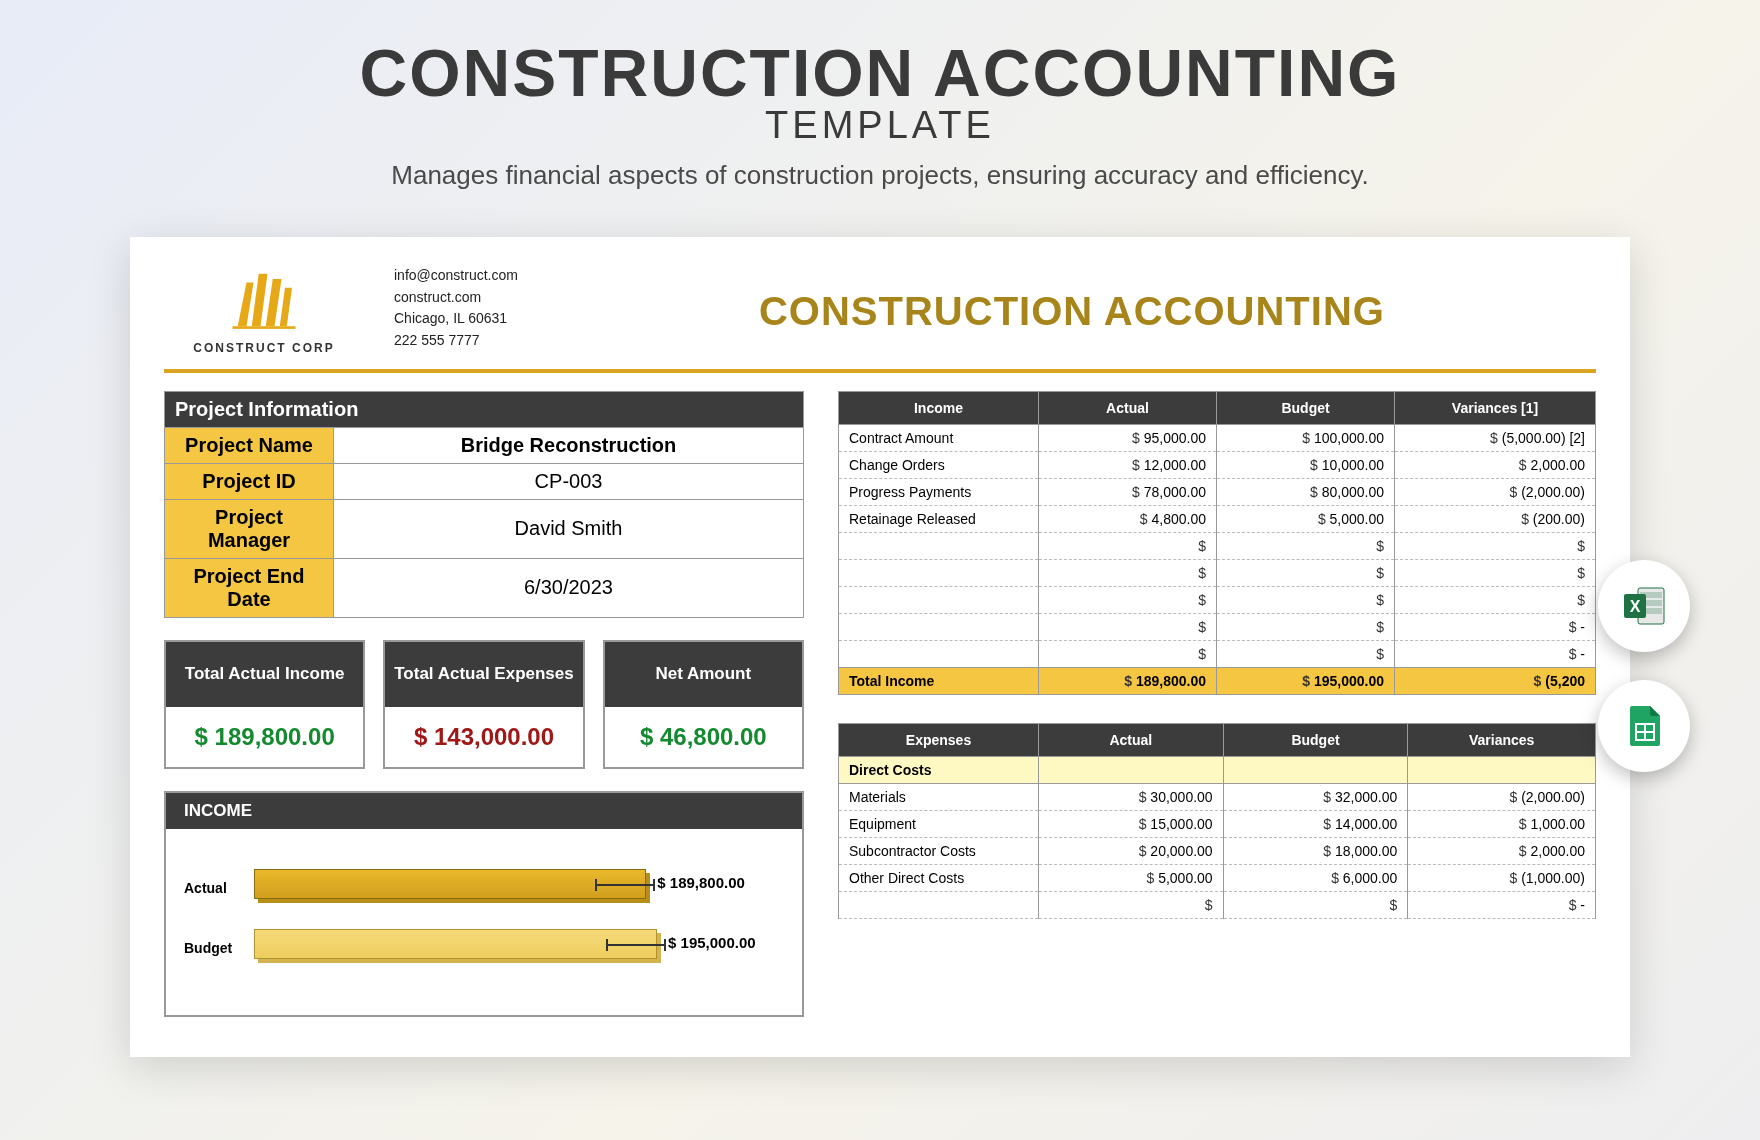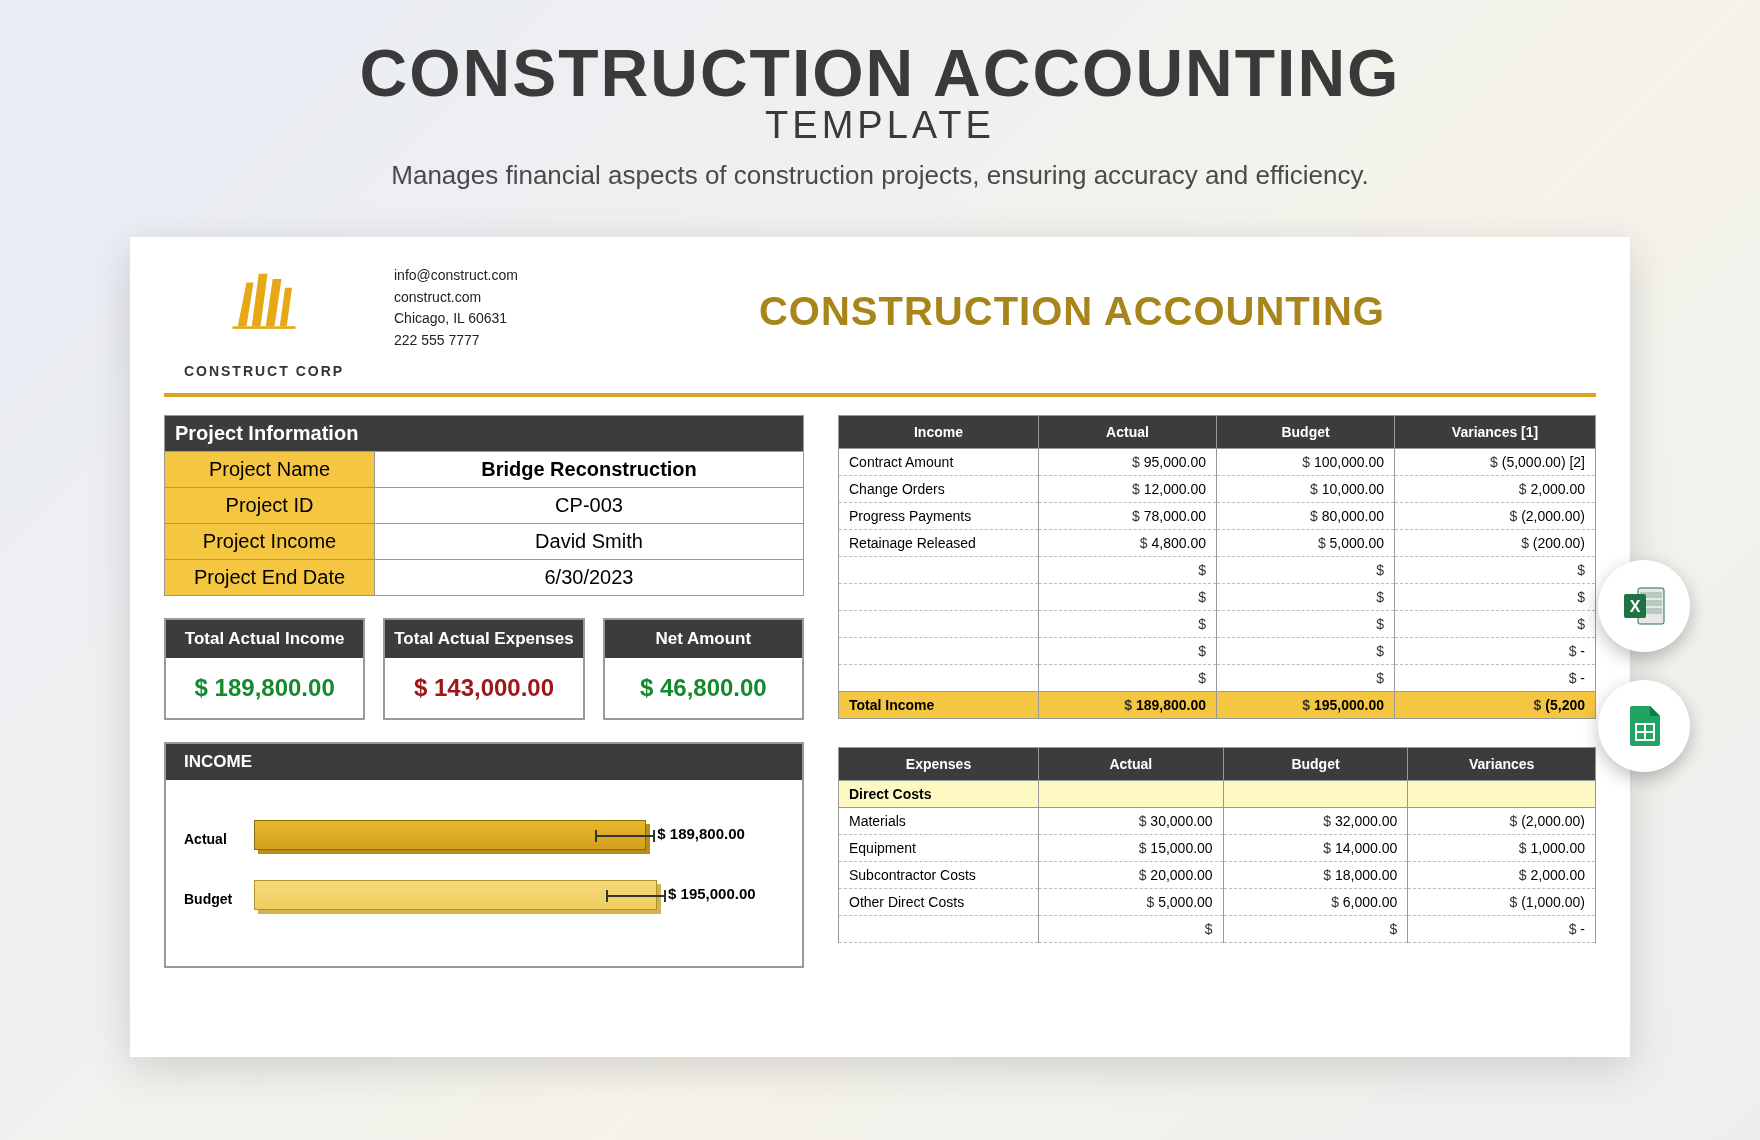--- a/index.html
+++ b/index.html
@@ -15,41 +15,41 @@
 
   .sheet {
     background: #fff; margin: 26px 130px 0; width: 1500px; height: 820px;
     box-shadow: 0 10px 40px rgba(0,0,0,0.15); position: relative; overflow: hidden;
     padding: 28px 34px;
   }
 
   .header-row { display: flex; align-items: flex-start; gap: 30px; }
   .logo-block { width: 200px; text-align: center; }
   .logo-block svg { width: 90px; height: 70px; }
-  .logo-name { font-size: 14px; font-weight: 700; letter-spacing: 2px; color: #333; margin-top: 24px; }
+  .logo-name { font-size: 12px; font-weight: 700; letter-spacing: 2px; color: #333; margin-top: 2px; }
   .contact { font-size: 14px; color: #222; line-height: 1.55; }
   .doc-title { flex: 1; text-align: center; font-size: 40px; font-weight: 900; color: #a7851a; letter-spacing: 1px; margin-top: 24px; }
 
   .gold-rule { height: 4px; background: #d9a422; margin: 14px 0 18px; }
 
   .cols { display: flex; gap: 34px; }
   .left { width: 640px; }
   .right { flex: 1; }
 
   .tbl { width: 100%; border-collapse: collapse; font-size: 20px; }
   .tbl th, .tbl td { border: 1px solid #999; padding: 6px 10px; }
   .tbl .dark th { background: #3c3c3c; color: #fff; font-weight: 700; text-align: center; height: 34px; }
   .tbl .dark th:first-child { text-align: left; }
-  .proj-label { background: #f5c642; font-weight: 400; text-align: center; width: 210px; }
+  .proj-label { background: #f5c642; font-weight: 700; text-align: center; width: 169px; }
   .proj-val { text-align: center; font-weight: 700; }
   .proj-val.nob { font-weight: 400; }
 
   .totals { display: flex; gap: 18px; margin-top: 22px; }
   .tot-card { flex: 1; border: 2px solid #999; }
-  .tot-head { background: #3c3c3c; color: #fff; font-weight: 700; text-align: center; padding: 6px 4px; font-size: 17px; line-height: 1.2; height: 38px; display:flex;align-items:center;justify-content:center; }
+  .tot-head { background: #3c3c3c; color: #fff; font-weight: 700; text-align: center; padding: 6px 4px; font-size: 17px; line-height: 1.2; height: 65px; display:flex;align-items:center;justify-content:center; }
   .tot-val { text-align: center; font-weight: 900; font-size: 24px; padding: 16px 4px; }
   .tot-val.green { color: #148a2f; }
   .tot-val.red { color: #a01717; }
 
   .chart-box { border: 2px solid #999; margin-top: 22px; }
   .chart-head { background: #3c3c3c; color: #fff; font-weight: 700; padding: 8px 18px; font-size: 17px; }
   .chart-body { padding: 18px 18px 26px; position: relative; }
   .bar-row { display: flex; align-items: center; margin: 22px 0; }
   .bar-lbl { width: 70px; font-size: 14px; font-weight: 700; }
   .bar-track { position: relative; flex: 1; height: 38px; }
@@ -126,21 +126,21 @@
           <tbody id="proj-rows">
             <tr>
               <td class="proj-label">Project Name</td>
   <td class="proj-val ">Bridge Reconstruction</td>
             </tr>
             <tr>
               <td class="proj-label">Project ID</td>
   <td class="proj-val nob">CP-003</td>
             </tr>
             <tr>
-              <td class="proj-label">Project Income</td>
+              <td class="proj-label">Project Manager</td>
   <td class="proj-val nob">David Smith</td>
             </tr>
             <tr>
               <td class="proj-label">Project End Date</td>
   <td class="proj-val nob">6/30/2023</td>
             </tr>
           </tbody>
       </table>
 
       <div class="totals">

